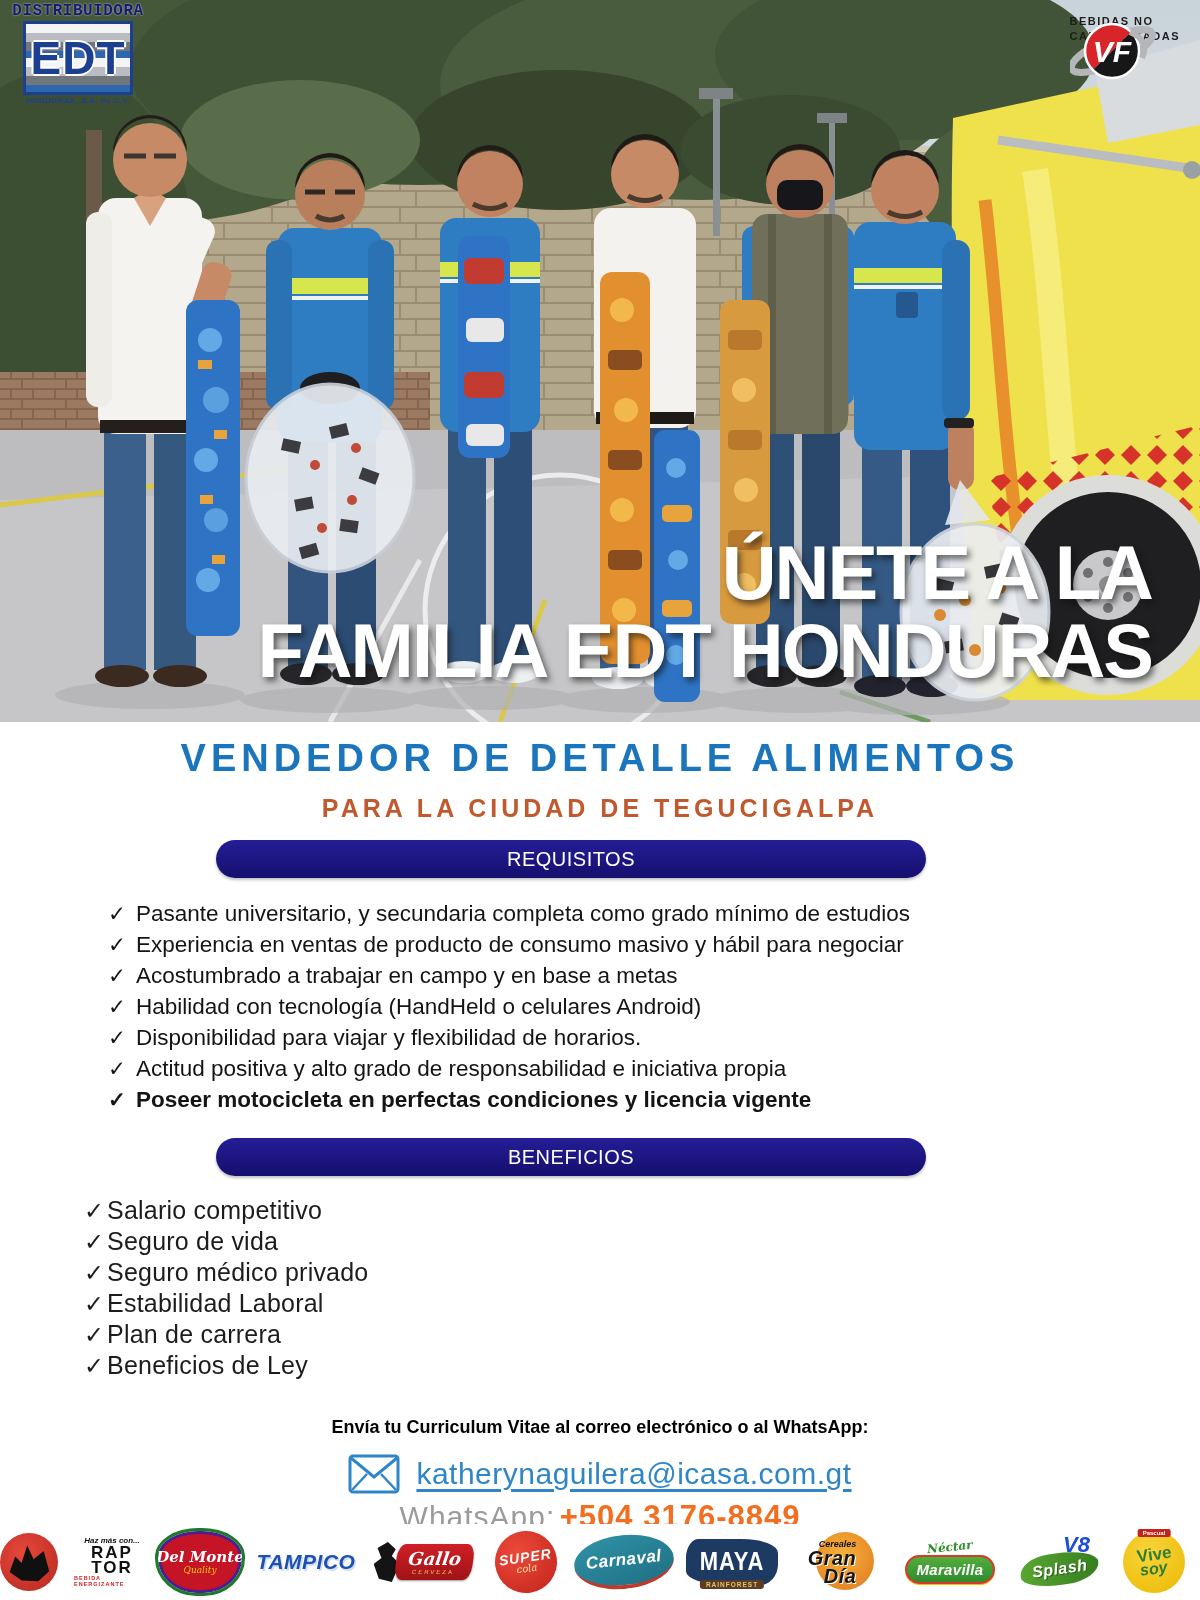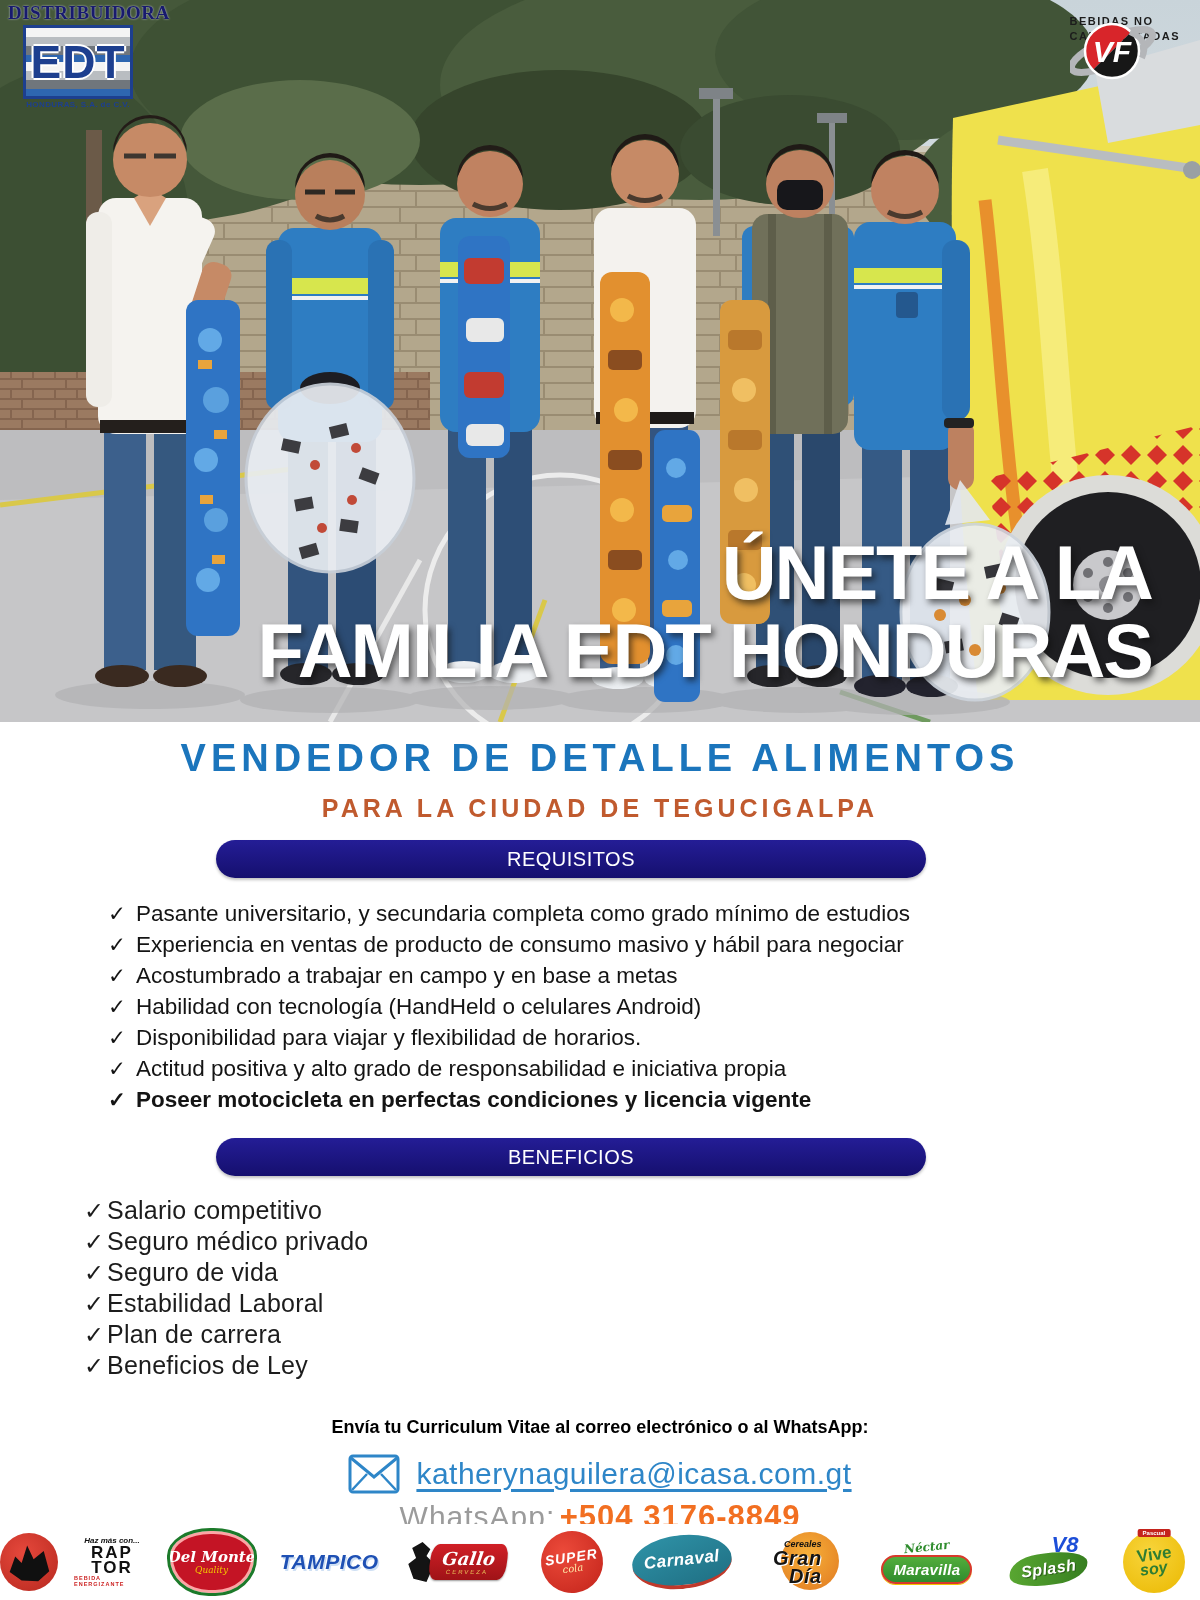--- a/index.html
+++ b/index.html
@@ -5,21 +5,21 @@
   html,body{margin:0;padding:0;}
   body{width:1200px;height:1600px;background:#fff;font-family:"Liberation Sans",sans-serif;overflow:hidden;}
   .page{position:relative;width:1200px;height:1600px;background:#fff;overflow:hidden;}
 
   
   .photo{position:relative;width:1200px;height:722px;overflow:hidden;background:#cdd6db;}
   .photo svg{position:absolute;left:0;top:0;}
 
   
   .edt-logo{position:absolute;left:8px;top:2px;width:140px;text-align:center;z-index:5;}
-  .edt-top{display:block;font-family:Liberation Serif, serif;font-weight:bold;font-size:19px;color:#181a6e;letter-spacing:.5px;text-shadow:0 0 2px #cfd6e2;}
+  .edt-top{display:block;font-family:Liberation Mono, monospace;font-weight:bold;font-size:16px;color:#181a6e;letter-spacing:.5px;text-shadow:0 0 2px #cfd6e2;}
   .edt-emblem{position:relative;margin:1px auto 0;width:104px;height:68px;border:3px solid #1d3f8f;
     background:repeating-linear-gradient(180deg,#f4f4f4 0 9px,#b9bdc1 9px 18px,#70767c 18px 27px,#2e66b0 27px 34px);
     display:flex;align-items:center;justify-content:center;}
   .edt-acronym{font-size:46px;font-weight:900;color:#1d3f8f;letter-spacing:1px;line-height:60px;
     text-shadow:-2px 0 #fff,2px 0 #fff,0 -2px #fff,0 2px #fff;}
   .edt-bottom{display:block;margin-top:1px;font-size:8px;font-weight:bold;color:#1d3f8f;letter-spacing:.4px;}
 
   
   .vf-logo{position:absolute;right:20px;top:14px;display:flex;align-items:center;gap:10px;z-index:5;}
   .vf-label{font-size:11px;font-weight:bold;color:#1c1c1c;letter-spacing:1.5px;line-height:15px;}
@@ -65,21 +65,21 @@
   .brand-raptor{width:150px;gap:16px;}
   .raptor-circle{position:relative;width:58px;height:58px;border-radius:50%;background:radial-gradient(circle at 40% 35%,#e6483c,#b6281e);flex:0 0 auto;}
   .raptor-dino{position:absolute;inset:6px;background:#101010;
     clip-path:polygon(8% 72%,20% 38%,34% 52%,46% 14%,60% 44%,82% 26%,94% 70%,70% 92%,34% 90%);}
   .raptor-text{display:flex;flex-direction:column;align-items:center;line-height:1;}
   .raptor-tag{font-size:8px;font-style:italic;font-weight:bold;color:#111;}
   .raptor-main{font-size:17px;font-weight:900;color:#101010;letter-spacing:2px;line-height:15px;}
   .raptor-sub{font-size:5.5px;font-weight:bold;color:#c22;letter-spacing:1px;margin-top:1px;}
 
   .brand-delmonte{width:100px;}
-  .dm-shield{position:relative;width:78px;height:56px;background:#c41425;border:3px solid #fca5a5;outline:3px solid #1c7a2a;
+  .dm-shield{position:relative;width:78px;height:56px;background:#c41425;border:3px solid #4c1d95;outline:3px solid #1c7a2a;
     border-radius:48% 48% 46% 46%/40% 40% 56% 56%;display:flex;flex-direction:column;align-items:center;justify-content:center;}
   .dm-name{font-family:"DejaVu Serif",serif;font-style:italic;font-weight:bold;color:#fff;font-size:15px;line-height:15px;white-space:nowrap;}
   .dm-sub{font-family:"DejaVu Serif",serif;font-style:italic;color:#f2c400;font-size:9px;line-height:10px;}
 
   .brand-tampico{width:112px;}
   .tampico-name{font-size:21px;font-weight:900;font-style:italic;color:#1e50b4;letter-spacing:.5px;
     text-shadow:1.5px 1.5px 0 #cfe0f4;}
 
   .brand-gallo{width:122px;gap:0;}
   .gallo-head{width:26px;height:40px;background:#141414;clip-path:polygon(55% 0,85% 18%,70% 35%,100% 55%,70% 100%,20% 92%,0 55%,30% 40%,15% 15%);flex:0 0 auto;}
@@ -445,23 +445,23 @@
     </ul>
 
   <div class="pill pill-ben">
     <span>BENEFICIOS</span>
   </div>
 
   <ul class="checklist ben-list">
 
       <li><span class="check">✓</span><span>Salario competitivo</span></li>
 
+      <li><span class="check">✓</span><span>Seguro de vida</span></li>
+
       <li><span class="check">✓</span><span>Seguro médico privado</span></li>
-
-      <li><span class="check">✓</span><span>Seguro de vida</span></li>
 
       <li><span class="check">✓</span><span>Estabilidad Laboral</span></li>
 
       <li><span class="check">✓</span><span>Plan de carrera</span></li>
 
       <li><span class="check">✓</span><span>Beneficios de Ley</span></li>
     </ul>
 
   <div class="contact-heading">Envía tu Curriculum Vitae al correo electrónico o al WhatsApp:</div>
 
@@ -518,20 +518,26 @@
         <span class="super-sub">cola</span>
       </div>
     </div>
 
     <div class="brand brand-carnaval">
       <div class="carnaval-oval">
         <span class="carnaval-name">Carnaval</span>
       </div>
     </div>
 
+    <div class="brand brand-maya">
+      <div class="maya-brush">
+        <span class="maya-name">MAYA</span>
+        <span class="maya-sub">RAINFOREST</span>
+      </div>
+    </div>
 
     <div class="brand brand-grandia">
       <div class="gd-sun"></div>
       <div class="gd-text">
         <span class="gd-tag">Cereales</span>
         <span class="gd-main">Gran</span>
         <span class="gd-main">Día</span>
       </div>
     </div>
 

